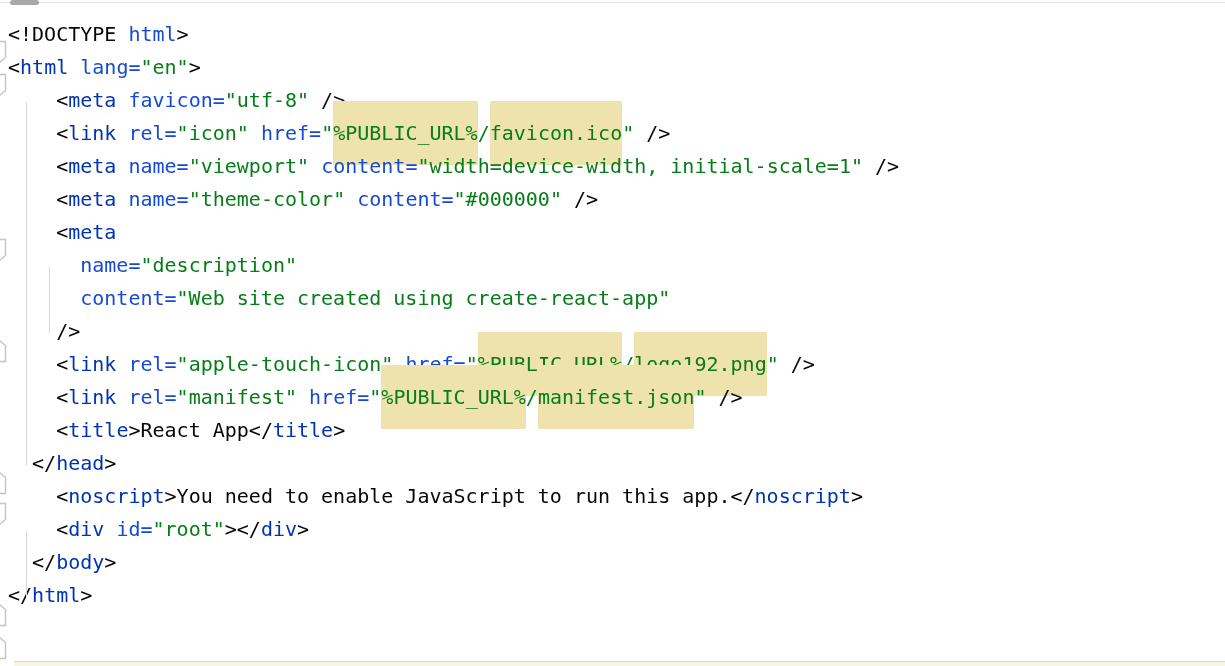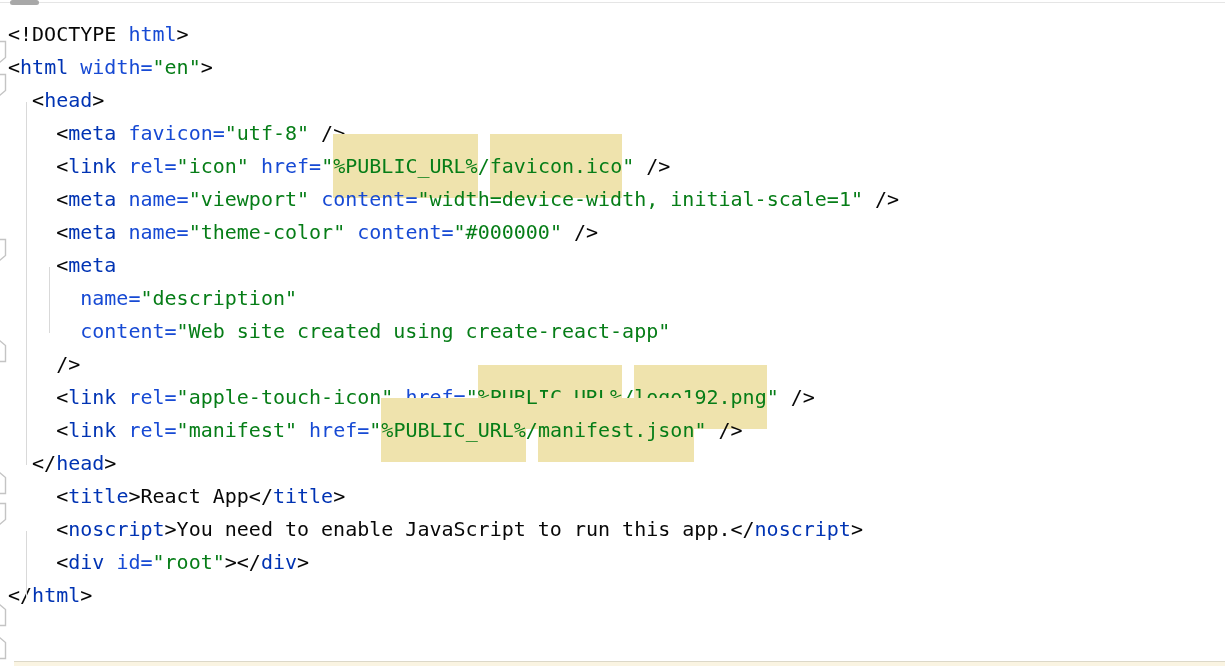--- a/index.html
+++ b/index.html
@@ -48,36 +48,36 @@
   }
 </style>
 </head>
 <body>
 
 <div id="screen">
   <div class="top-hairline"></div>
   <div class="hscroll-thumb"></div>
   <div class="code" id="code-lines">
       <div class="line"><span class="seg-p">&lt;!DOCTYPE </span><span class="seg-a">html</span><span class="seg-p">&gt;</span></div>
-      <div class="line"><span class="seg-p">&lt;</span><span class="seg-t">html</span><span class="seg-p"> </span><span class="seg-a">width=</span><span class="seg-s">"en"</span><span class="seg-p">&gt;</span></div>
-      <div class="line"><span class="seg-p">  &lt;</span><span class="seg-t">head</span><span class="seg-p">&gt;</span></div>
+      <div class="line"><span class="seg-p">&lt;</span><span class="seg-t">html</span><span class="seg-p"> </span><span class="seg-a">lang=</span><span class="seg-s">"en"</span><span class="seg-p">&gt;</span></div>
       <div class="line"><span class="seg-p">    &lt;</span><span class="seg-t">meta</span><span class="seg-p"> </span><span class="seg-a">favicon=</span><span class="seg-s">"utf-8"</span><span class="seg-p"> /&gt;</span></div>
       <div class="line"><span class="seg-p">    &lt;</span><span class="seg-t">link</span><span class="seg-p"> </span><span class="seg-a">rel=</span><span class="seg-s">"icon"</span><span class="seg-p"> </span><span class="seg-a">href=</span><span class="seg-s">"</span><span class="seg-sh">%PUBLIC_URL%</span><span class="seg-s">/</span><span class="seg-sh">favicon.ico</span><span class="seg-s">"</span><span class="seg-p"> /&gt;</span></div>
       <div class="line"><span class="seg-p">    &lt;</span><span class="seg-t">meta</span><span class="seg-p"> </span><span class="seg-a">name=</span><span class="seg-s">"viewport"</span><span class="seg-p"> </span><span class="seg-a">content=</span><span class="seg-s">"width=device-width, initial-scale=1"</span><span class="seg-p"> /&gt;</span></div>
       <div class="line"><span class="seg-p">    &lt;</span><span class="seg-t">meta</span><span class="seg-p"> </span><span class="seg-a">name=</span><span class="seg-s">"theme-color"</span><span class="seg-p"> </span><span class="seg-a">content=</span><span class="seg-s">"#000000"</span><span class="seg-p"> /&gt;</span></div>
       <div class="line"><span class="seg-p">    &lt;</span><span class="seg-t">meta</span></div>
       <div class="line"><span class="seg-p">      </span><span class="seg-a">name=</span><span class="seg-s">"description"</span></div>
       <div class="line"><span class="seg-p">      </span><span class="seg-a">content=</span><span class="seg-s">"Web site created using create-react-app"</span></div>
       <div class="line"><span class="seg-p">    /&gt;</span></div>
       <div class="line"><span class="seg-p">    &lt;</span><span class="seg-t">link</span><span class="seg-p"> </span><span class="seg-a">rel=</span><span class="seg-s">"apple-touch-icon"</span><span class="seg-p"> </span><span class="seg-a">href=</span><span class="seg-s">"</span><span class="seg-sh">%PUBLIC_URL%</span><span class="seg-s">/</span><span class="seg-sh">logo192.png</span><span class="seg-s">"</span><span class="seg-p"> /&gt;</span></div>
       <div class="line"><span class="seg-p">    &lt;</span><span class="seg-t">link</span><span class="seg-p"> </span><span class="seg-a">rel=</span><span class="seg-s">"manifest"</span><span class="seg-p"> </span><span class="seg-a">href=</span><span class="seg-s">"</span><span class="seg-sh">%PUBLIC_URL%</span><span class="seg-s">/</span><span class="seg-sh">manifest.json</span><span class="seg-s">"</span><span class="seg-p"> /&gt;</span></div>
+      <div class="line"><span class="seg-p">    &lt;</span><span class="seg-t">title</span><span class="seg-p">&gt;React App&lt;/</span><span class="seg-t">title</span><span class="seg-p">&gt;</span></div>
       <div class="line"><span class="seg-p">  &lt;/</span><span class="seg-t">head</span><span class="seg-p">&gt;</span></div>
-      <div class="line"><span class="seg-p">    &lt;</span><span class="seg-t">title</span><span class="seg-p">&gt;React App&lt;/</span><span class="seg-t">title</span><span class="seg-p">&gt;</span></div>
       <div class="line"><span class="seg-p">    &lt;</span><span class="seg-t">noscript</span><span class="seg-p">&gt;You need to enable JavaScript to run this app.&lt;/</span><span class="seg-t">noscript</span><span class="seg-p">&gt;</span></div>
       <div class="line"><span class="seg-p">    &lt;</span><span class="seg-t">div</span><span class="seg-p"> </span><span class="seg-a">id=</span><span class="seg-s">"root"</span><span class="seg-p">&gt;&lt;/</span><span class="seg-t">div</span><span class="seg-p">&gt;</span></div>
+      <div class="line"><span class="seg-p">  &lt;/</span><span class="seg-t">body</span><span class="seg-p">&gt;</span></div>
       <div class="line"><span class="seg-p">&lt;/</span><span class="seg-t">html</span><span class="seg-p">&gt;</span></div>
     </div>
   <div id="guides">
       <div class="indent-guide" style="left: 26px; top: 102px; height: 363px;"></div>
       <div class="indent-guide" style="left: 26px; top: 531px; height: 66px;"></div>
       <div class="indent-guide" style="left: 49px; top: 267px; height: 66px;"></div>
     </div>
   <div id="folds">
       <div class="fold-marker" style="top: 40px;"><svg width="9" height="25" viewBox="0 0 9 25">
           <path d="M0 1.5 H6.5 V17.5 L0 23" stroke="#c4c4c4" stroke-width="1.4" fill="none"></path>

